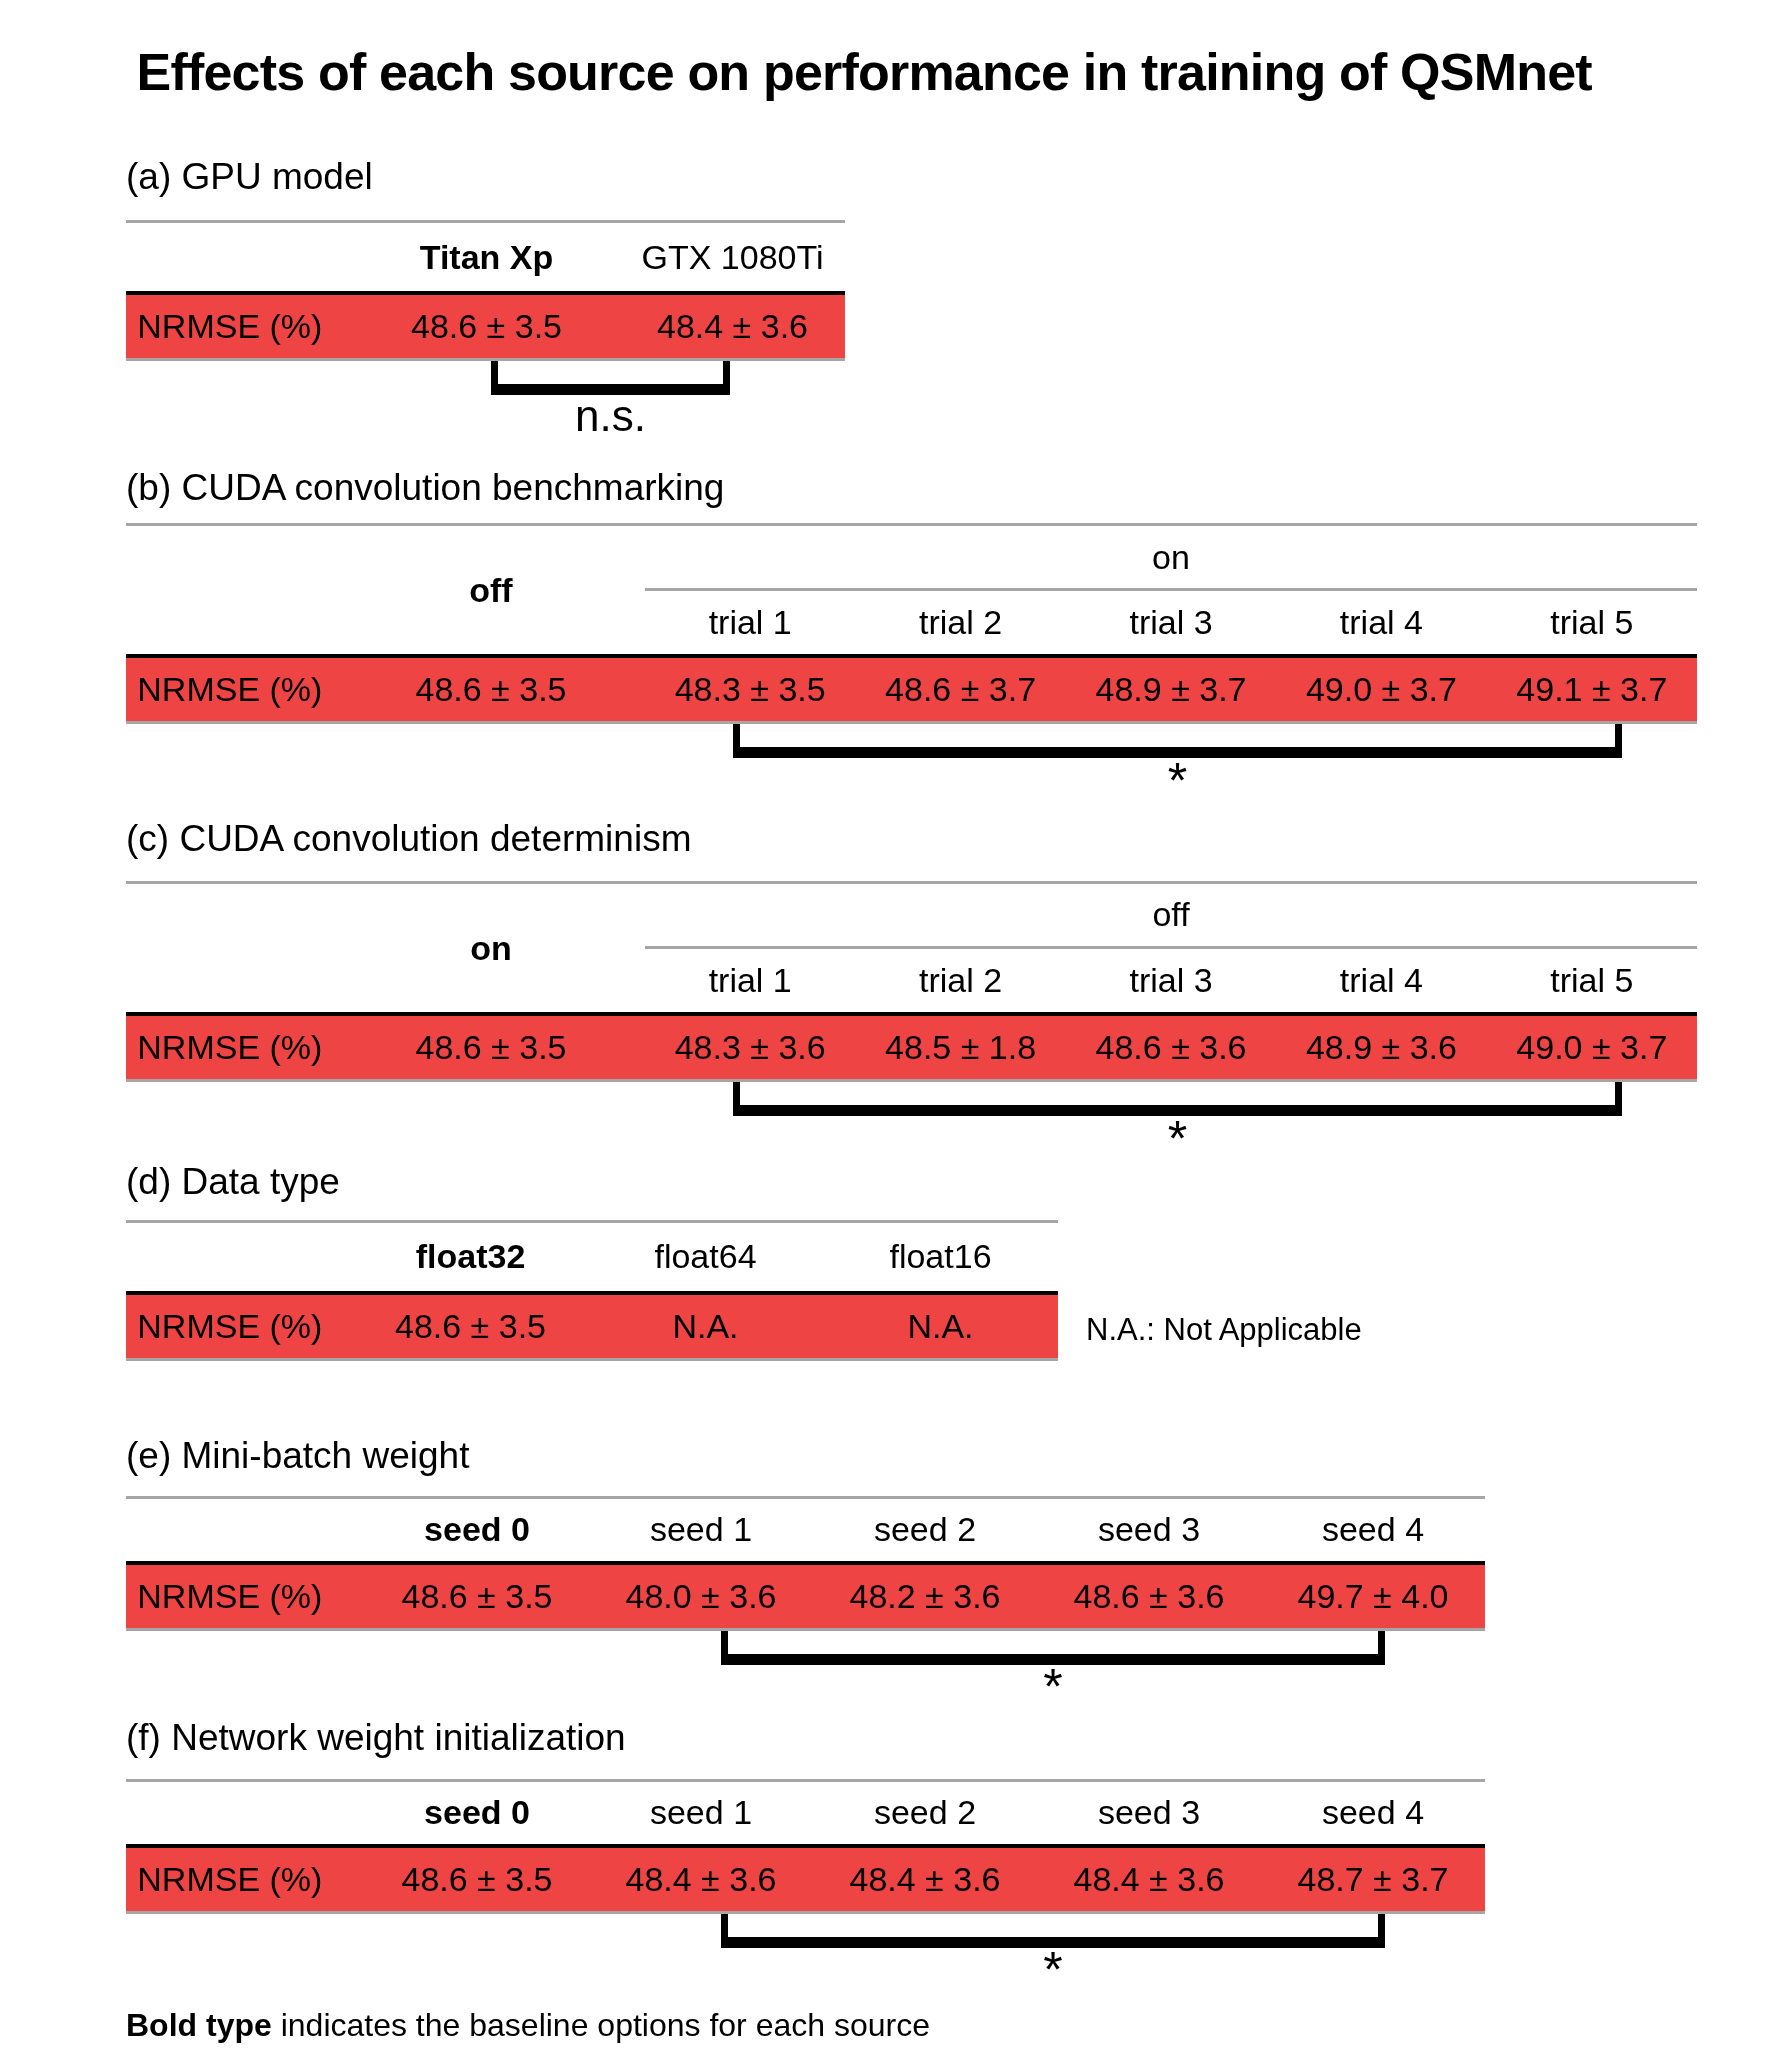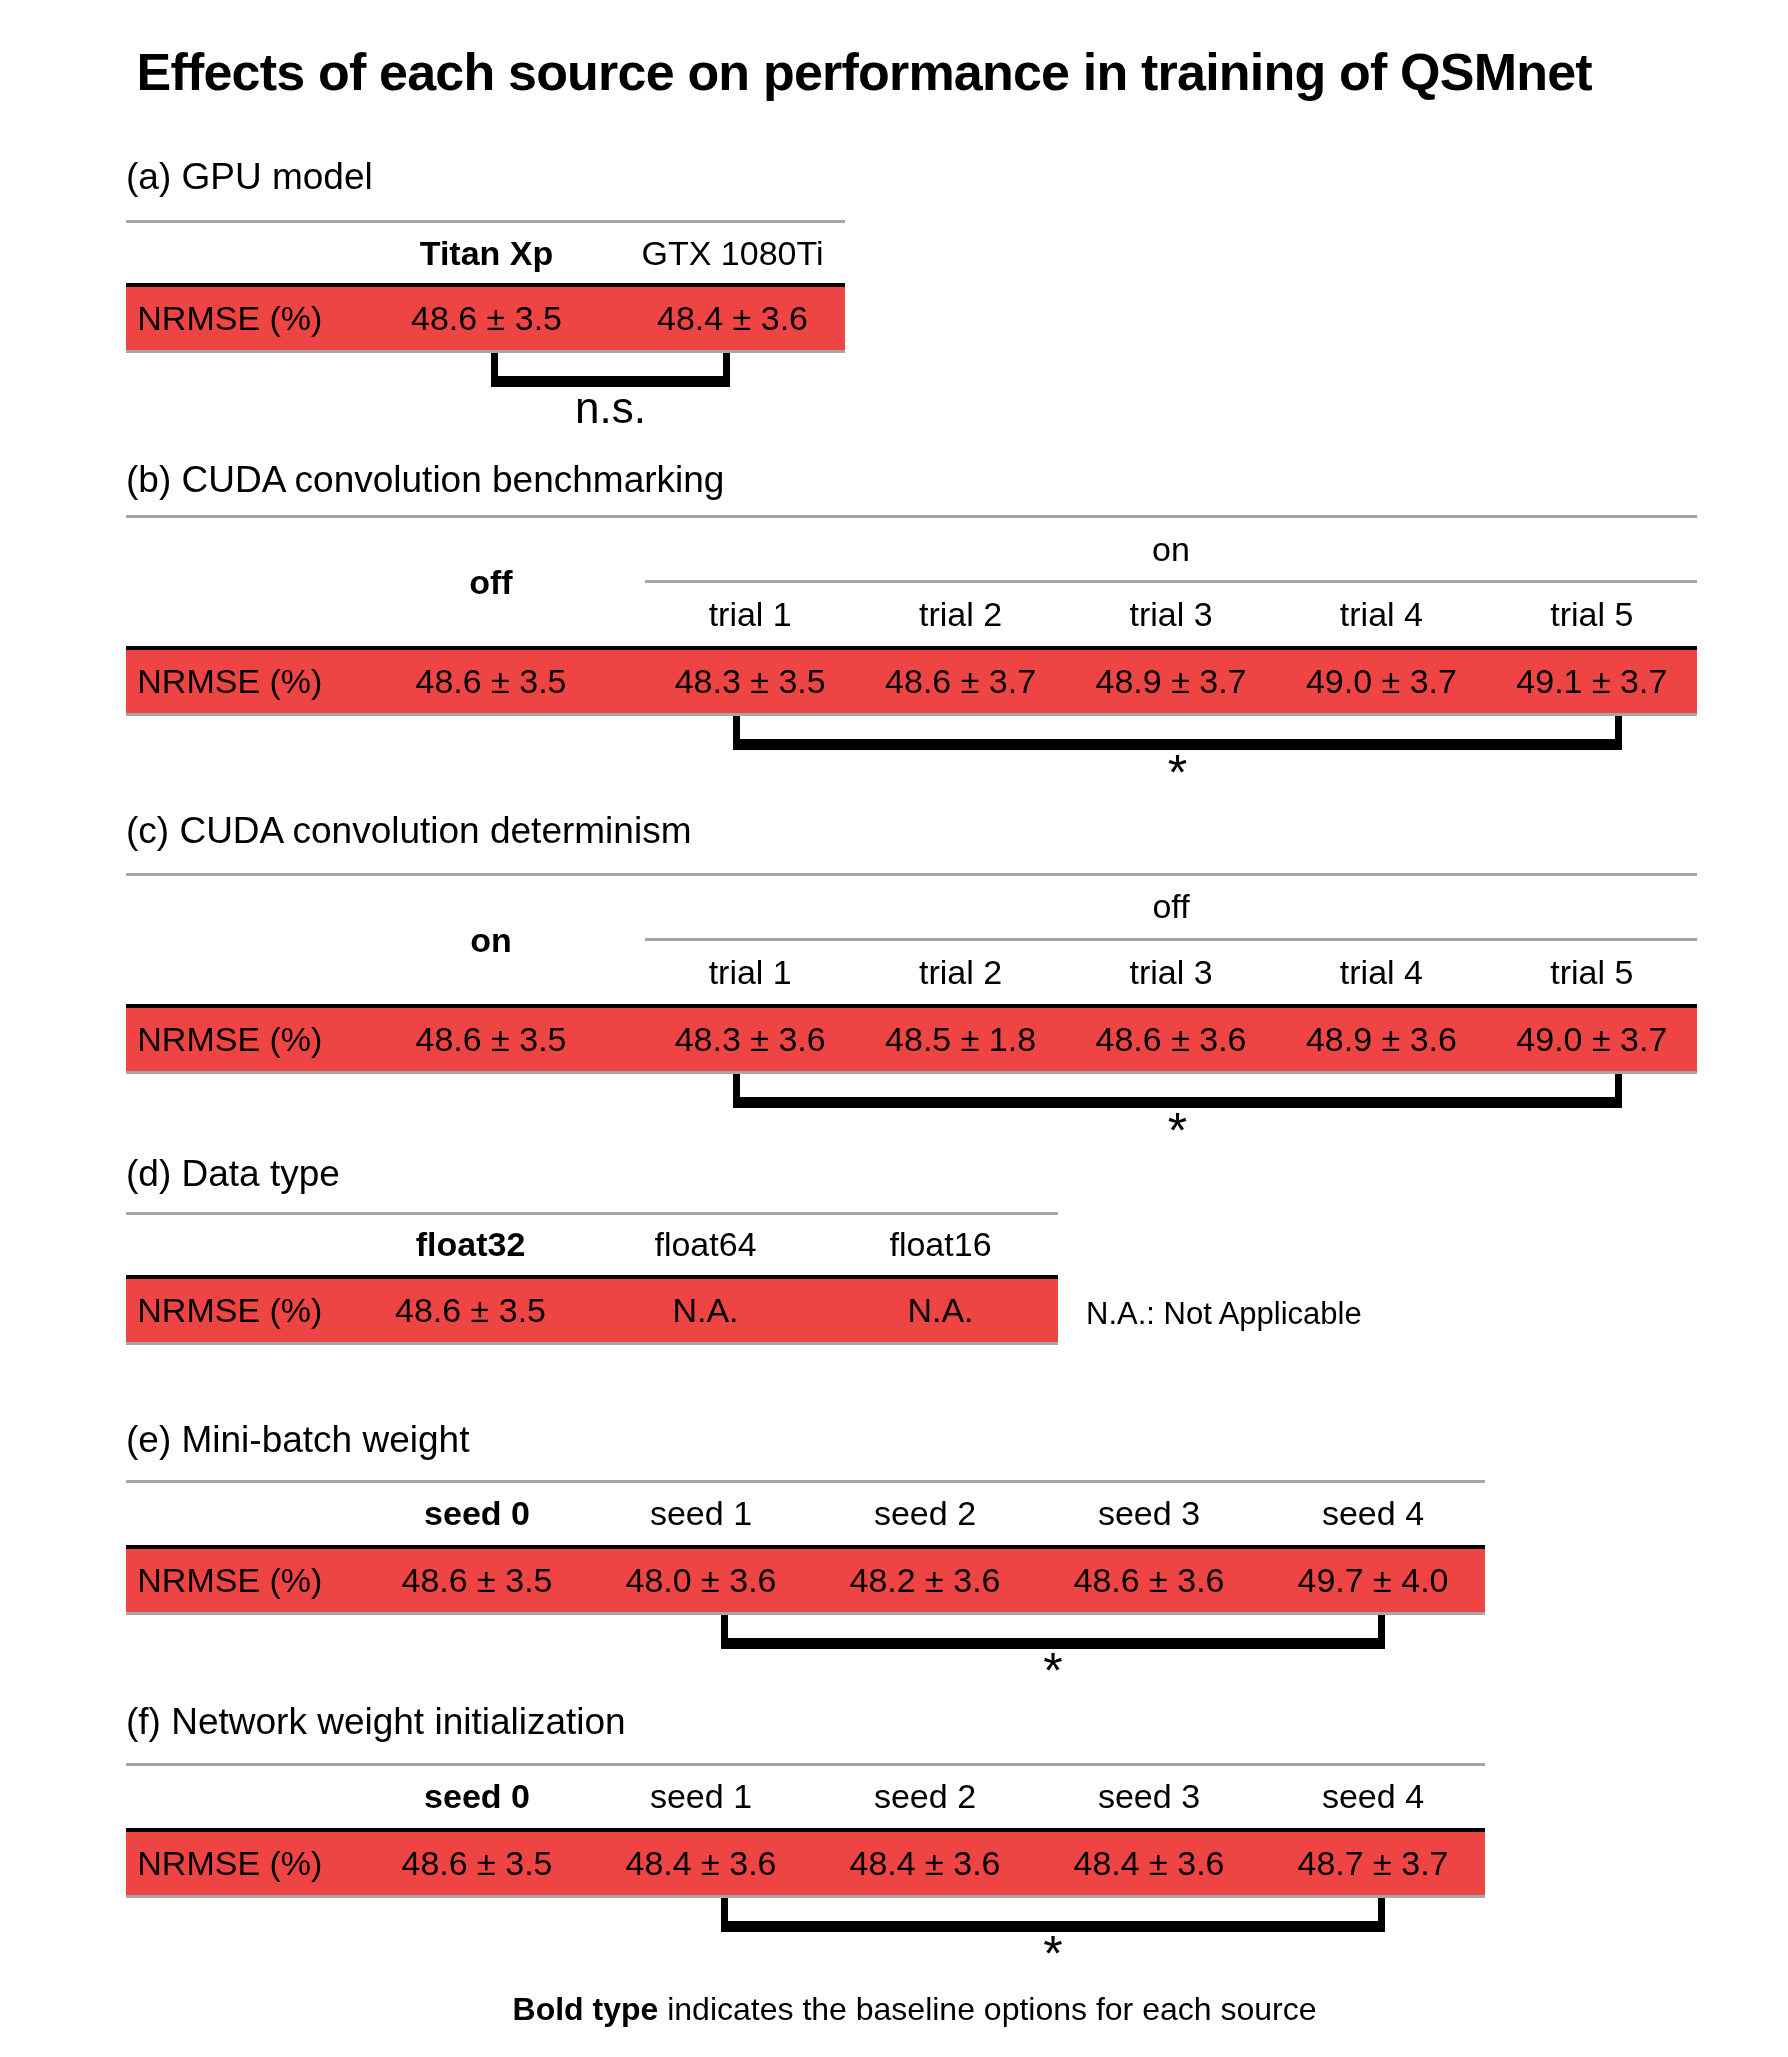--- a/index.html
+++ b/index.html
@@ -31,21 +31,21 @@
     line-height: 43px;
     white-space: nowrap;
   }
   
   .tbl {
     box-sizing: border-box;
     border-top: 3.2px solid #a6a6a6;
     border-bottom: 3.2px solid #a6a6a6;
     background: #ffffff;
   }
-  .hrow { display: flex; height: 60px; align-items: center; }
+  .hrow { display: flex; height: 68px; align-items: center; }
   .blackline { height: 4px; background: #000000; }
   .drow { display: flex; height: 63px; align-items: center; background: #ef4444; }
   .cell {
     display: flex; align-items: center; justify-content: center;
     font-size: 34px; white-space: nowrap; box-sizing: border-box;
   }
   .rowlabel { justify-content: flex-start; padding-left: 11.3px; }
   .baseline { font-weight: 700; }
   
   .thead2 { display: flex; }
@@ -88,21 +88,21 @@
     box-sizing: border-box;
     height: 34px;
     border-left: 7.3px solid #000000;
     border-right: 7.3px solid #000000;
     border-bottom: 11.3px solid #000000;
   }
   .sig { font-size: 44px; line-height: 37px; height: 37px; margin-top: 1.6px; }
   .sig-star { font-size: 50px; line-height: 42px; height: 39px; }
   .footnote {
     width: 1577px;
-    text-align: center;
+    text-align: left;
     font-size: 32px;
     line-height: 39px;
     margin-top: 18px;
     white-space: nowrap;
   }
   .fn-bold { font-weight: 700; }
 </style>
 </head>
 <body>
 

